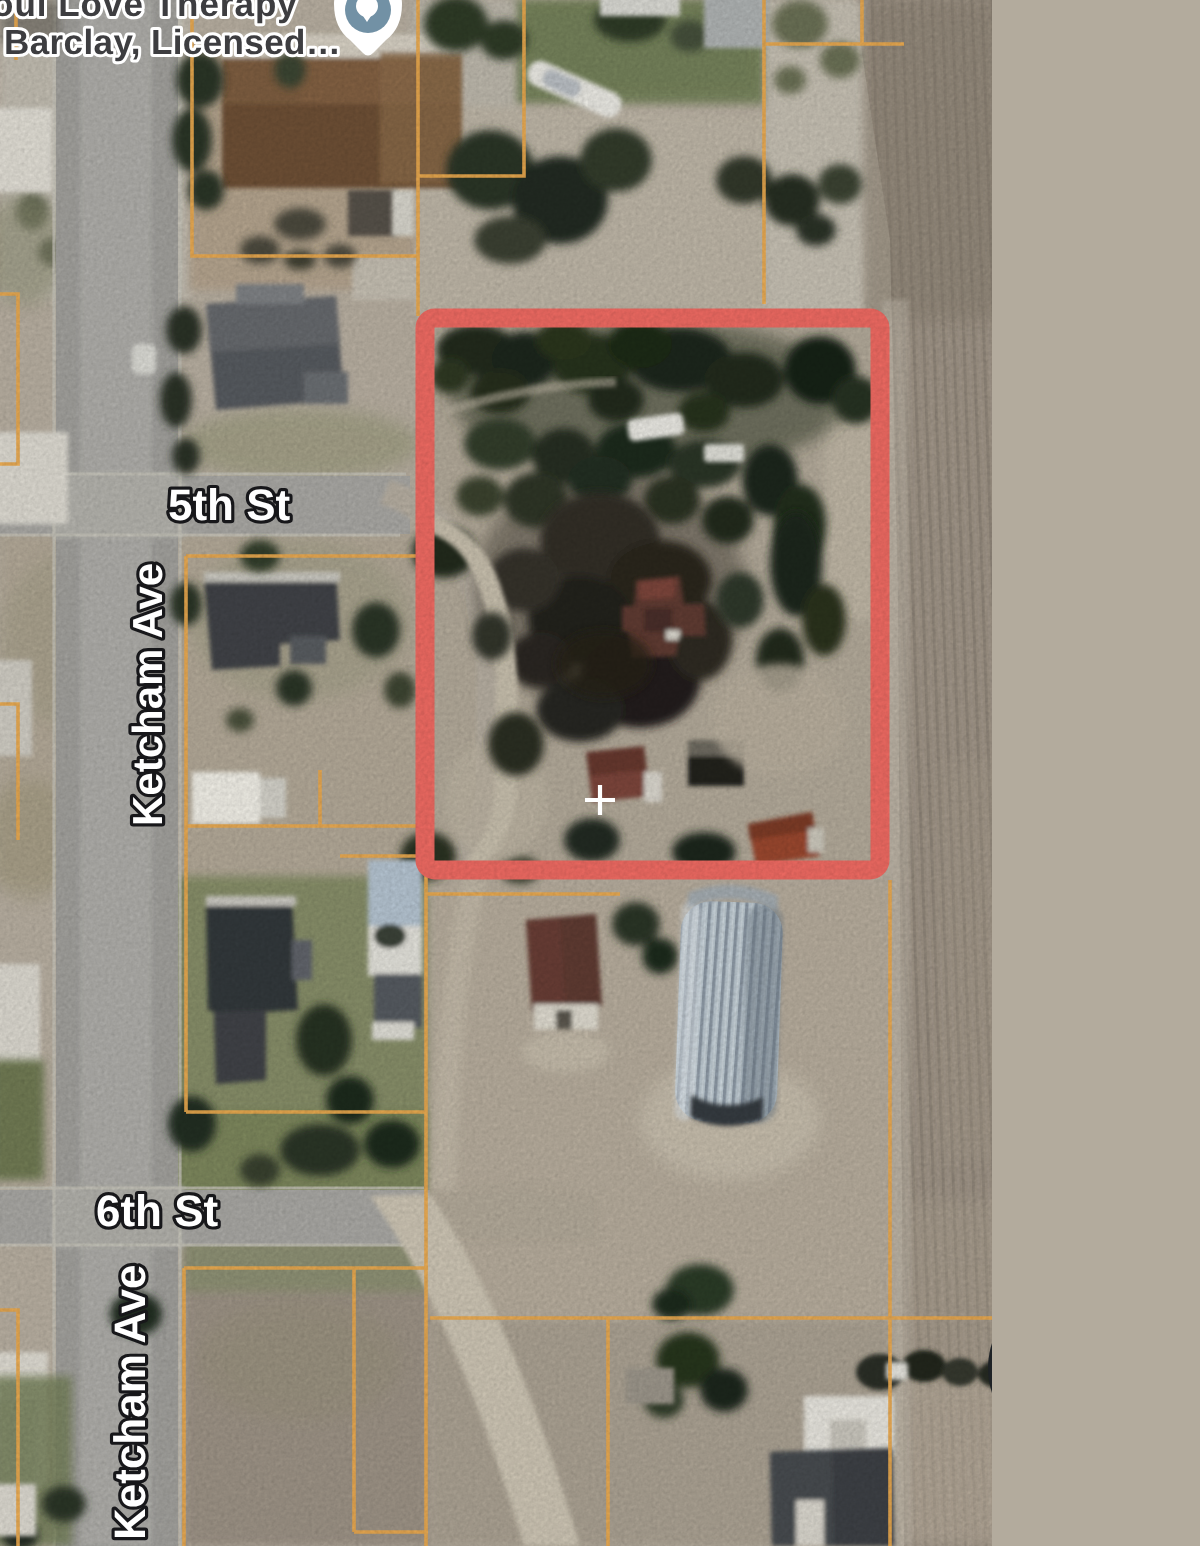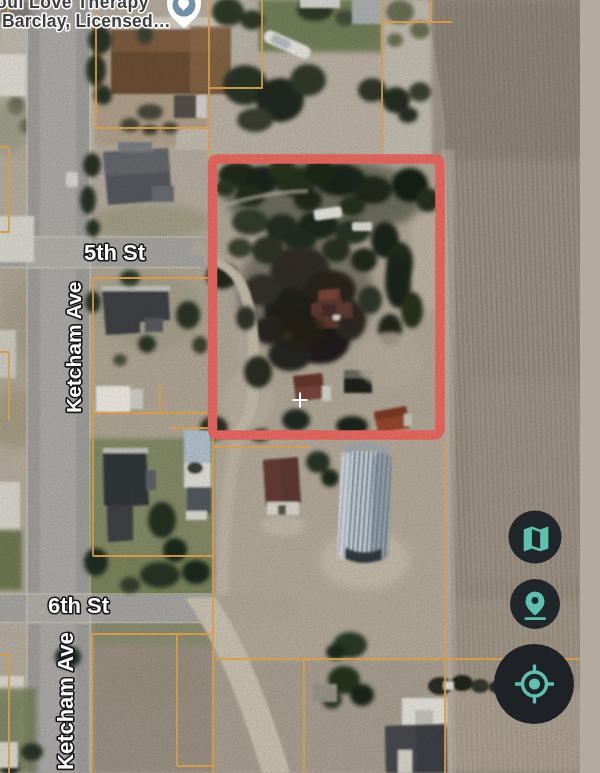--- a/index.html
+++ b/index.html
@@ -1,16 +1,16 @@
 <!DOCTYPE html>
 <html><head>
 <meta charset="utf-8">
 <style>
 html,body{margin:0;padding:0;background:#b3ab9d;}
-#map{position:relative;width:580px;height:773px;overflow:hidden;font-family:"Liberation Sans",sans-serif;}
+#map{position:relative;width:496px;height:773px;overflow:hidden;font-family:"Liberation Sans",sans-serif;}
 </style>
 </head>
 <body>
 <div id="map">
 <svg width="600" height="773" viewBox="0 0 600 773">
 <defs>
 <filter id="b1" x="-20%" y="-20%" width="140%" height="140%">
           <feGaussianBlur stdDeviation="1"></feGaussianBlur>
         </filter>
 <filter id="b2" x="-30%" y="-30%" width="160%" height="160%">

